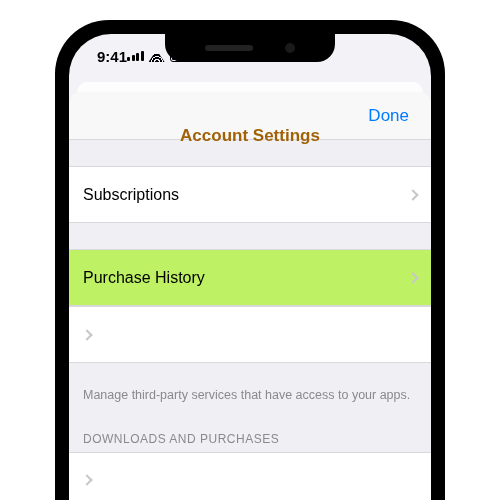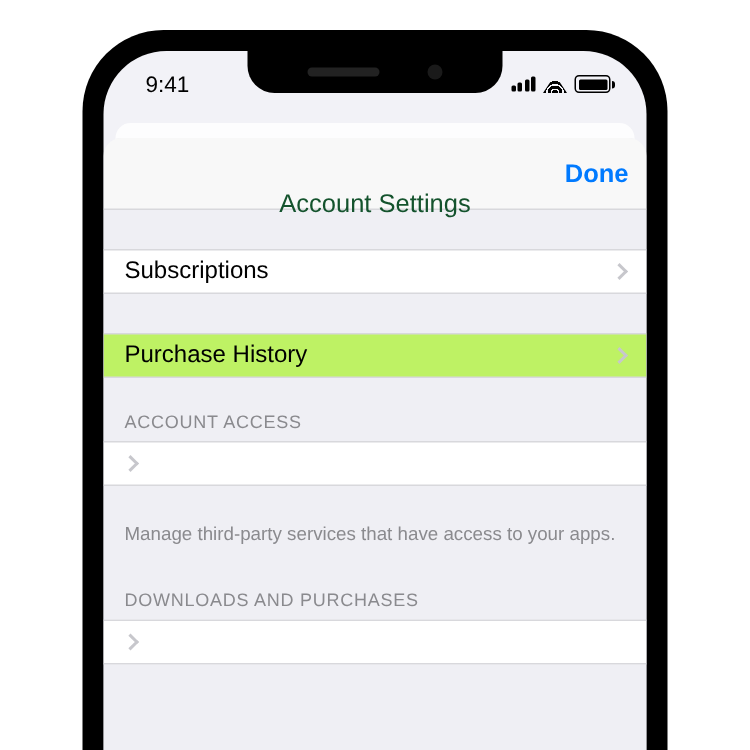--- a/index.html
+++ b/index.html
@@ -59,24 +59,24 @@
     border-radius: 50%;
   }
   .status-bar {
     position: absolute;
     top: 0;
     left: 0;
     right: 0;
     height: 44px;
     display: flex;
     align-items: center;
-    justify-content: space-between;
+    justify-content: flex-start;
     padding: 0 24px 0 28px;
     font-size: 15px;
-    font-weight: 400;
+    font-weight: 700;
     color: #000;
     z-index: 5;
   }
   .status-right {
     display: flex;
     align-items: center;
     gap: 5px;
   }
   .signal { display: flex; align-items: flex-end; gap: 1.5px; }
   .signal span { width: 3px; background: #000; border-radius: 1px; }
@@ -131,33 +131,33 @@
   }
   .nav-bar {
     height: 48px;
     background: #f8f8f8;
     border-bottom: 1px solid #d8d8dc;
     display: flex;
     align-items: center;
     justify-content: center;
     position: relative;
   }
-  .nav-title { font-size: 17px; font-weight: 400; color:#14532d;margin-top:40px; }
+  .nav-title { font-size: 17px; font-weight: 700; color:#a16207;margin-top:40px; }
   .nav-done {
     position: absolute;
-    right: 12px;
+    right: 22px;
     color: #007aff;
     font-size: 17px;
-    font-weight: 700;
+    font-weight: 400;
   }
   .content { background:#efeff4; }
   .spacer { height: 26px; }
   .cell {
     background: #fff;
-    height: 30px;
+    height: 57px;
     padding: 0 14px;
     display: flex;
     align-items: center;
     justify-content: space-between;
     font-size: 16px;
     color: #000;
     border-top: 0.5px solid #d8d8dc;
     border-bottom: 0.5px solid #d8d8dc;
   }
   .cell.highlight { background: #bef264; }
@@ -223,21 +223,20 @@
           <span class="chevron"></span>
         </div>
 
         <div class="spacer"></div>
 
         <div class="cell highlight">
           <span>Purchase History</span>
           <span class="chevron"></span>
         </div>
 
-        <div class="section-header">ACCOUNT ACCESS</div>
 
         <div class="cell">
           <span class="chevron"></span>
         </div>
 
         <div class="section-footer">Manage third-party services that have access to your apps.</div>
 
         <div class="section-header">DOWNLOADS AND PURCHASES</div>
 
         <div class="cell">

